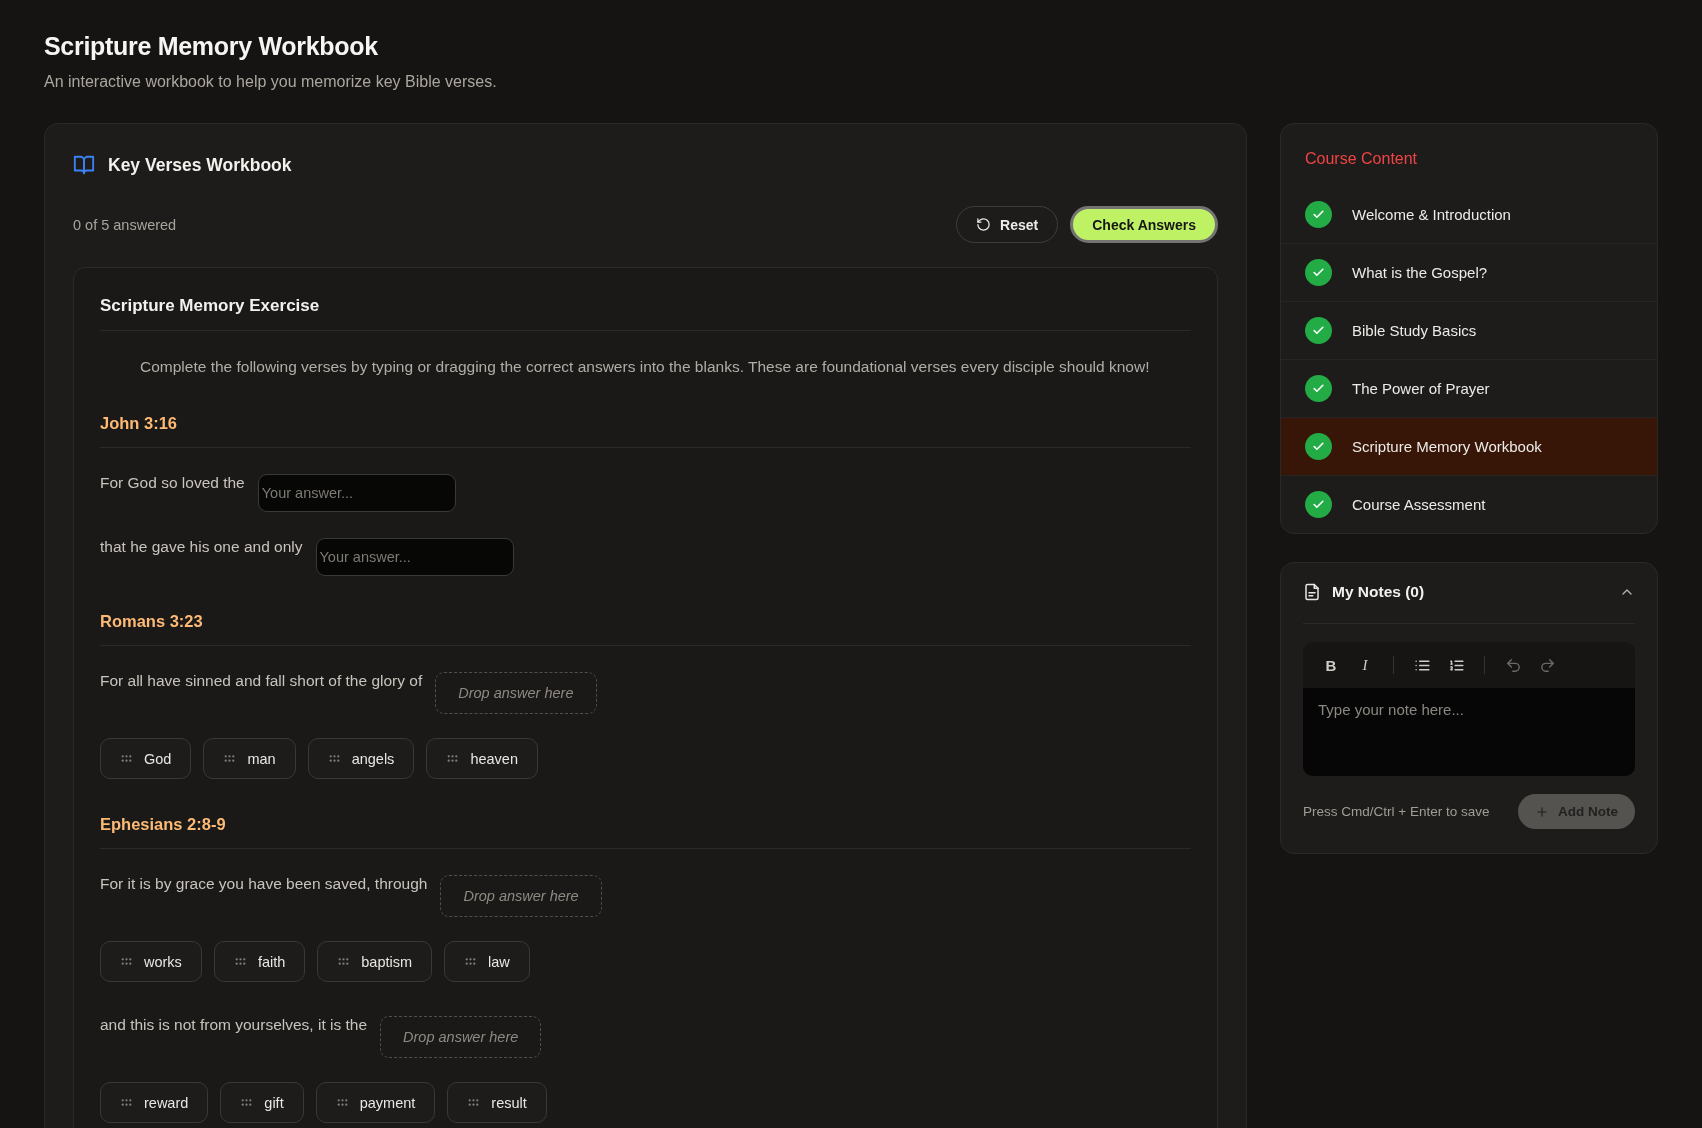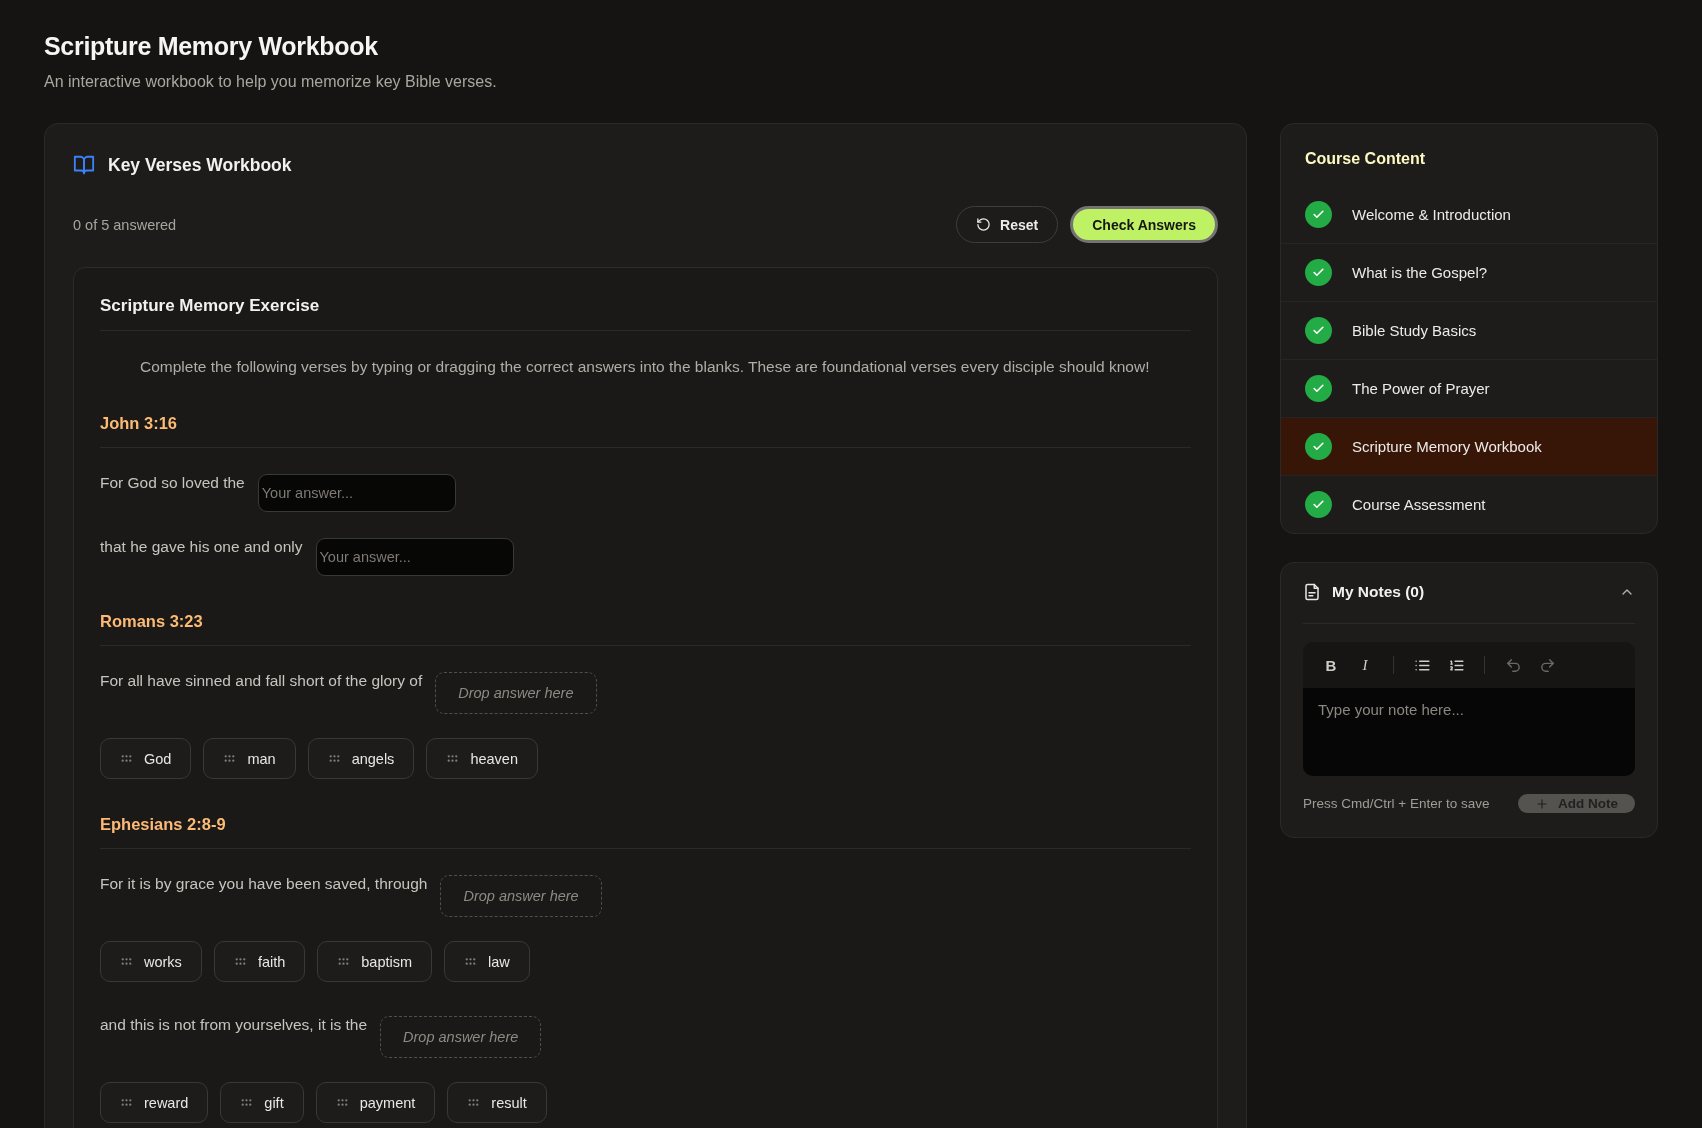--- a/index.html
+++ b/index.html
@@ -68,21 +68,21 @@
     display: inline-flex; align-items: center; gap: 11px; height: 41px; padding: 0 19px;
     background: #1d1c1a; border: 1px solid #393836; border-radius: 10px;
     font-size: 14.5px; color: #e9e7e3; cursor: grab;
   }
   .chip svg { width: 13px; height: 11px; color: #817e79; }
 
   
   .sidebar { flex: 1; min-width: 0; }
   .side-card { background: #1d1c1a; border: 1px solid #2a2927; border-radius: 14px; }
 
-  .course-header { padding: 26px 24px 18px 24px; font-size: 16px; font-weight: 700; color: #fef9c3; }
+  .course-header { padding: 26px 24px 18px 24px; font-size: 16px; font-weight: 400; color: #ef4444; }
   .course-item { display: flex; align-items: center; gap: 20px; padding: 15px 24px; border-top: 1px solid #262523; cursor: pointer; }
   .course-item.active { background: #371607; }
   .course-item:last-child { border-bottom-left-radius: 14px; border-bottom-right-radius: 14px; }
   .check-circle {
     width: 27px; height: 27px; border-radius: 50%; background: #23ab45; flex: none;
     display: flex; align-items: center; justify-content: center;
   }
   .check-circle svg { width: 13px; height: 13px; color: #ffffff; }
   .course-label { font-size: 15px; color: #edebe8; }
 
@@ -110,21 +110,21 @@
   .note-textarea {
     display: block; width: 100%; height: 88px; background: #060606; border: none; resize: none;
     padding: 13px 15px; color: #e9e7e3; font-size: 15px; outline: none;
     font-family: "Liberation Sans", sans-serif;
   }
   .note-textarea::placeholder { color: #8b8781; }
 
   .notes-footer { display: flex; align-items: center; justify-content: space-between; margin-top: 18px; }
   .notes-hint { font-size: 13.5px; color: #a09c96; }
   .add-note-btn {
-    display: inline-flex; align-items: center; gap: 9px; height: 19px; padding: 0 17px;
+    display: inline-flex; align-items: center; gap: 9px; height: 35px; padding: 0 17px;
     border-radius: 18px; background: #55534f; border: none; color: #232120;
     font-size: 13.5px; font-weight: 600; cursor: pointer; font-family: "Liberation Sans", sans-serif;
   }
   .add-note-btn svg { width: 14px; height: 14px; }
 </style>
 </head>
 <body>
 
 <div class="page">
 

